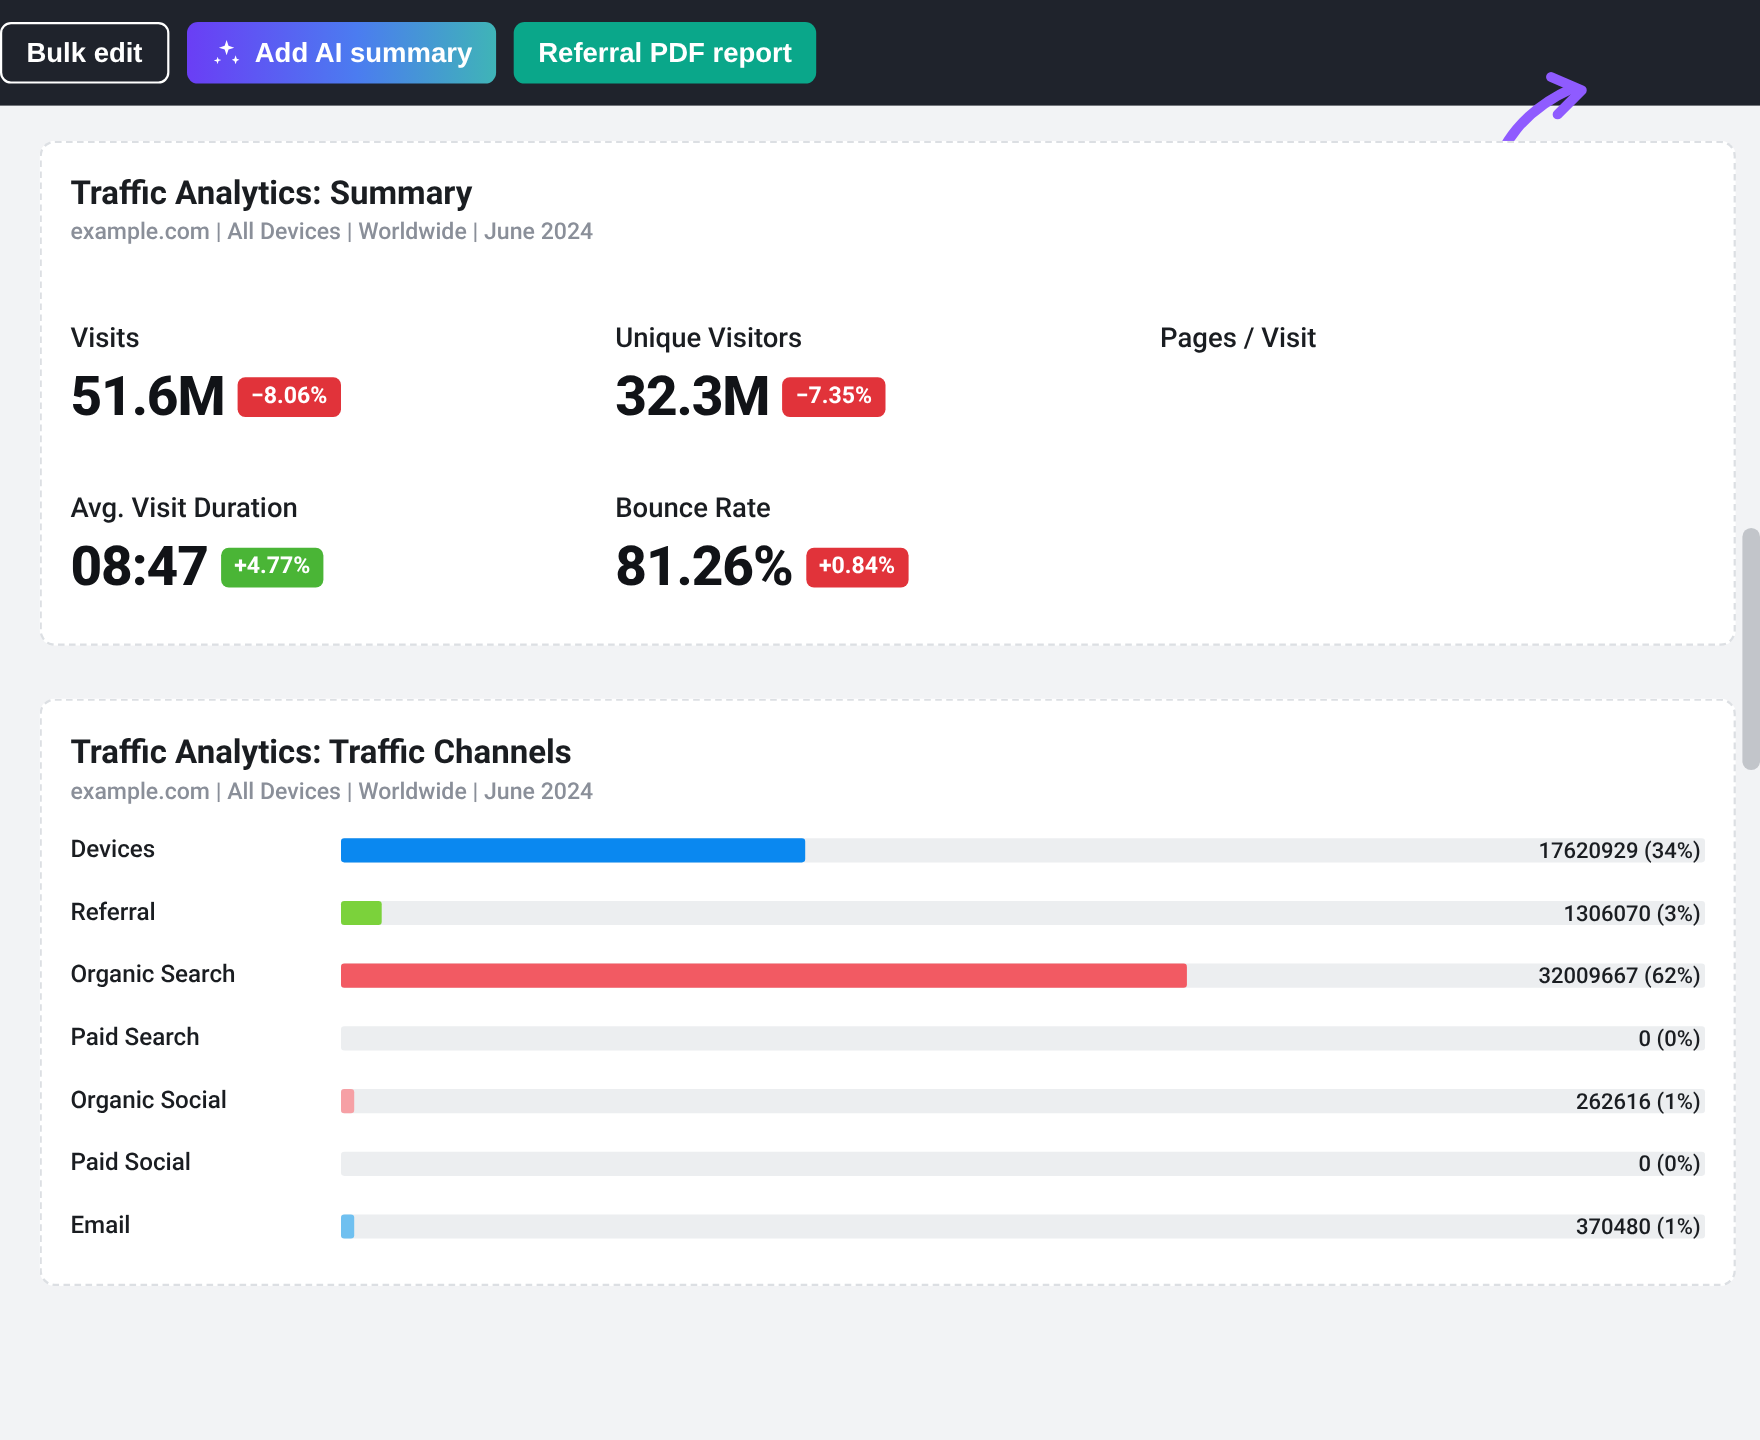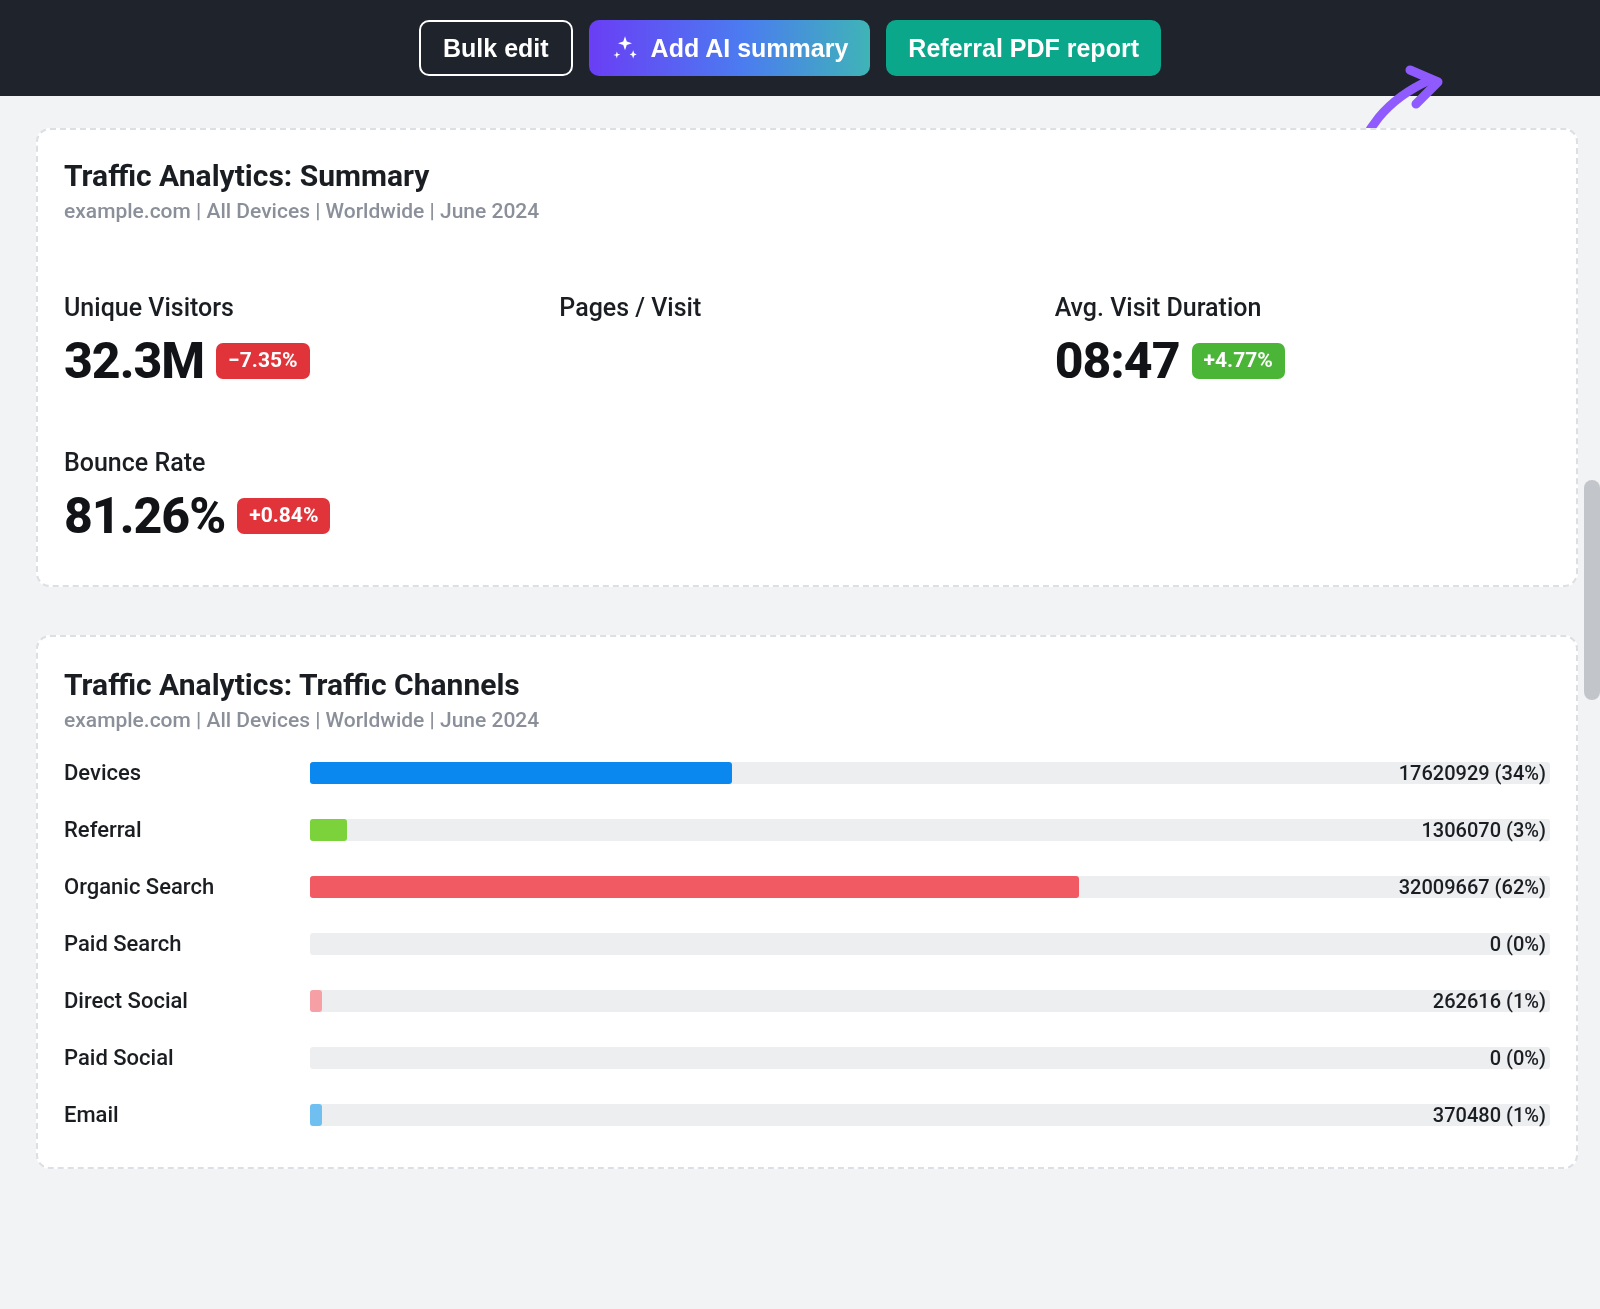--- a/index.html
+++ b/index.html
@@ -11,21 +11,21 @@
     overflow: hidden;
     position: relative;
   }
 
   
   .topbar {
     background: #1f232c;
     height: 96px;
     display: flex;
     align-items: center;
-    justify-content: center;
+    justify-content: flex-start;
     padding-right: 20px;
     gap: 16px;
   }
   .btn {
     display: inline-flex;
     align-items: center;
     gap: 12px;
     height: 56px;
     padding: 0 22px;
     border-radius: 10px;
@@ -201,20 +201,27 @@
 </svg>
 
 <div class="page">
 
   <div class="card">
     <div class="card-title">Traffic Analytics: Summary</div>
     <div class="card-sub">example.com | All Devices | Worldwide | June 2024</div>
 
     <div class="metrics">
       <div>
+        <div class="metric-label">Visits</div>
+        <div class="metric-row">
+          <span class="metric-value">51.6M</span>
+          <span class="badge badge-red">−8.06%</span>
+        </div>
+      </div>
+      <div>
         <div class="metric-label">Unique Visitors</div>
         <div class="metric-row">
           <span class="metric-value">32.3M</span>
           <span class="badge badge-red">−7.35%</span>
         </div>
       </div>
       <div>
         <div class="metric-label">Pages / Visit</div>
       </div>
       <div>
@@ -262,21 +269,21 @@
           </div>
         </div>
         <div class="channel-row">
           <div class="channel-name">Paid Search</div>
           <div class="bar-wrap">
             <div class="bar-fill" style="width: 0%; background: rgb(154, 160, 168);"></div>
             <div class="bar-value">0 (0%)</div>
           </div>
         </div>
         <div class="channel-row">
-          <div class="channel-name">Direct Social</div>
+          <div class="channel-name">Organic Social</div>
           <div class="bar-wrap">
             <div class="bar-fill" style="width: 1%; background: rgb(246, 160, 165);"></div>
             <div class="bar-value">262616 (1%)</div>
           </div>
         </div>
         <div class="channel-row">
           <div class="channel-name">Paid Social</div>
           <div class="bar-wrap">
             <div class="bar-fill" style="width: 0%; background: rgb(154, 160, 168);"></div>
             <div class="bar-value">0 (0%)</div>

